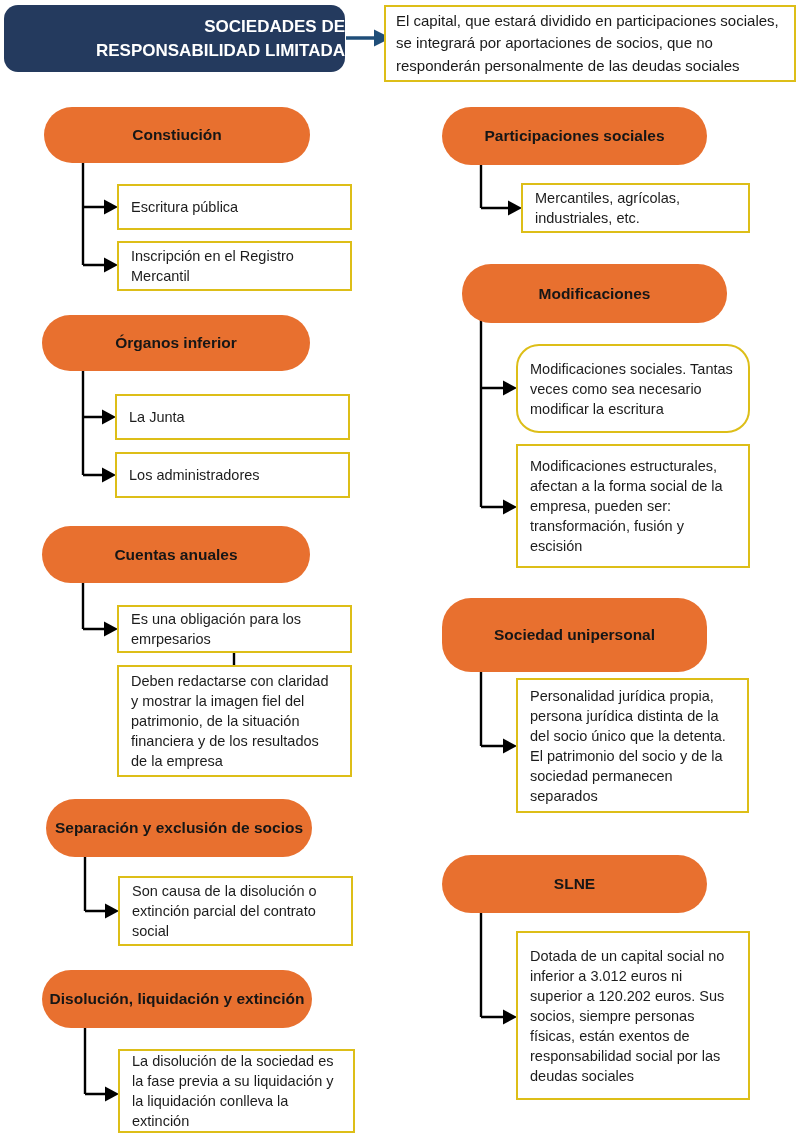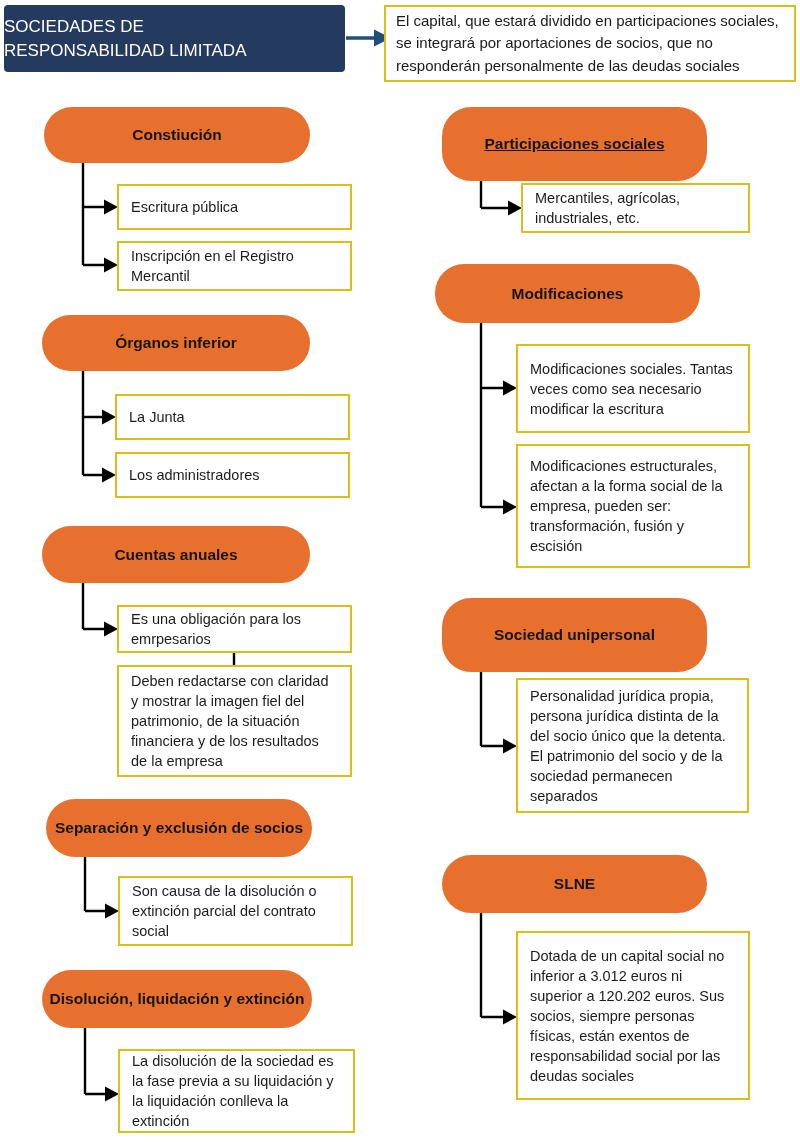--- a/index.html
+++ b/index.html
@@ -5,23 +5,23 @@
   * { margin: 0; padding: 0; box-sizing: border-box; }
   html, body { background: #ffffff; }
   body { font-family: "Liberation Sans", sans-serif; color: #1a1a1a; }
   .canvas {
     position: relative; width: 800px; height: 1145px;
     background: #ffffff; overflow: hidden;
   }
   .connectors { position: absolute; left: 0; top: 0; width: 800px; height: 1145px; }
   .title-box {
     position: absolute; left: 4px; top: 5px; width: 341px; height: 67px;
-    background: #243A5E; border-radius: 4px; color: #ffffff;
-    font-weight: normal; font-size: 17px; line-height: 1.4; text-align: center;
-    display: flex; flex-direction: column; align-items: flex-start; justify-content: center;
+    background: #243A5E; border-radius: 14px; color: #ffffff;
+    font-weight: bold; font-size: 17px; line-height: 1.4; text-align: center;
+    display: flex; flex-direction: column; align-items: flex-end; justify-content: center;
   }
   .def-box {
     position: absolute; left: 384px; top: 5px; width: 412px; height: 77px;
     background: #ffffff; border: 2px solid #DDBE18;
     font-size: 15px; line-height: 1.5; padding: 4px 10px;
     display: flex; flex-direction: column; justify-content: center;
   }
   .pill {
     position: absolute; background: #E8702F; border-radius: 29px;
     display: flex; align-items: center; justify-content: center;
@@ -133,31 +133,31 @@
     <span>Son causa de la disolución o extinción parcial del contrato social</span>
   </div>
 
   <div class="pill" style="left:42px;top:970px;width:270px;height:58px;">
     <span>Disolución, liquidación y extinción</span>
   </div>
   <div class="ybox" style="left:118px;top:1049px;width:237px;height:84px;">
     <span>La disolución de la sociedad es la fase previa a su liquidación y la liquidación conlleva la extinción</span>
   </div>
 
-  <div class="pill" style="left:442px;top:107px;width:265px;height:74px;text-decoration:underline;">
+  <div class="pill" style="left:442px;top:107px;width:265px;height:58px;">
     <span>Participaciones sociales</span>
   </div>
   <div class="ybox" style="left:521px;top:183px;width:229px;height:50px;">
     <span>Mercantiles, agrícolas, industriales, etc.</span>
   </div>
 
-  <div class="pill" style="left:435px;top:264px;width:265px;height:59px;justify-content:center;">
+  <div class="pill" style="left:462px;top:264px;width:265px;height:59px;justify-content:center;">
     <span>Modificaciones</span>
   </div>
-  <div class="ybox" style="left:516px;top:344px;width:234px;height:89px;">
+  <div class="ybox" style="left:516px;top:344px;width:234px;height:89px;border-radius:23px;">
     <span>Modificaciones sociales. Tantas veces como sea necesario modificar la escritura</span>
   </div>
   <div class="ybox" style="left:516px;top:444px;width:234px;height:124px;align-items:center;">
     <span>Modificaciones estructurales, afectan a la forma social de la empresa, pueden ser: transformación, fusión y escisión</span>
   </div>
 
   <div class="pill" style="left:442px;top:598px;width:265px;height:74px;">
     <span>Sociedad unipersonal</span>
   </div>
   <div class="ybox" style="left:516px;top:678px;width:233px;height:135px;">

